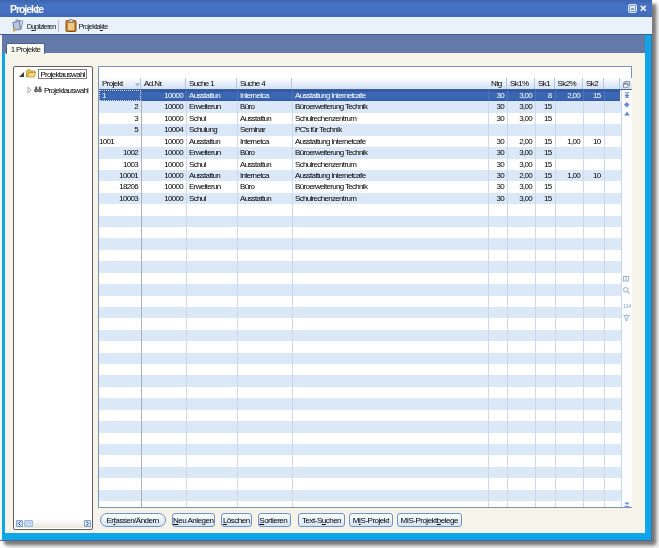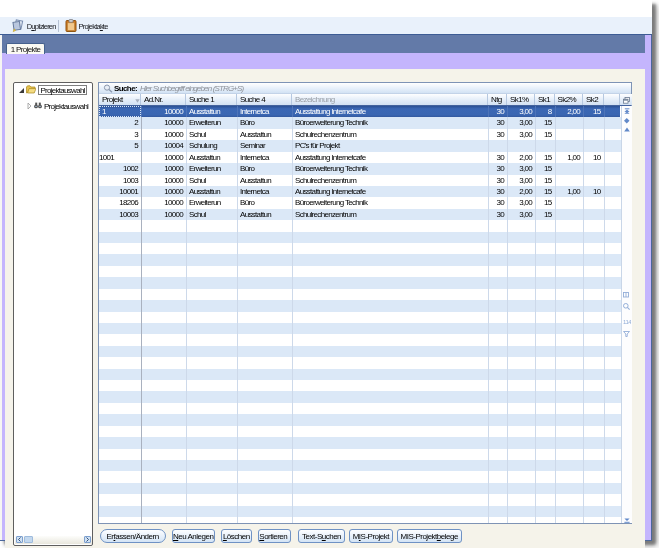--- a/index.html
+++ b/index.html
@@ -6,38 +6,49 @@
 .ab{position:absolute}
 #win{position:absolute;left:0;top:0;width:652px;height:541px;border-radius:0 0 3px 3px;
  box-shadow:4px 4px 3px rgba(95,95,95,.75), 6px 6px 6px rgba(140,140,140,.45);}
 #title{position:absolute;left:0;top:0;width:652px;height:17px;
  background:linear-gradient(#3e65ae,#4673c4 30%,#446fc0 75%,#3f68b6);}
 #title .t{position:absolute;left:10px;top:2.5px;color:#fff;font-weight:bold;
  font-size:10.5px;letter-spacing:-1.05px;}
 #tbar{position:absolute;left:0;top:17px;width:652px;height:18px;
  background:#e9f1fb;border-bottom:1px solid #3d5c94;}
 .tbtxt{position:absolute;top:4.5px;font-size:7.5px;letter-spacing:-0.78px;color:#15171c;}
-#bodya{position:absolute;left:0;top:35px;width:652px;height:506px;background:#c4b5fd;}
+#bodya{position:absolute;left:0;top:35px;width:652px;height:506px;background:#0ea5e9;}
 #strip{position:absolute;left:2px;top:0;width:643px;height:18px;background:#637aa8;}
-#inner{position:absolute;left:5px;top:18px;width:640px;height:480px;background:#f5f3ea;margin-top:16px;}
+#inner{position:absolute;left:5px;top:18px;width:640px;height:480px;background:#f5f3ea;}
 #tab{position:absolute;left:6px;top:7.5px;width:39px;height:11px;background:#fbfaf3;
  border:1px solid #46618d;border-bottom:none;border-radius:2px 2px 0 0;z-index:3;
  font-size:8px;letter-spacing:-0.65px;text-align:center;line-height:11px;color:#111;}
 #tree{position:absolute;left:8px;top:12.5px;width:80px;height:464px;background:#fff;
  border:1px solid #5f5f5f;border-radius:2px;}
 #grid{position:absolute;left:93px;top:12.5px;width:533.5px;height:442px;background:#fff;
  border:1px solid #7e93b5;}
 .c{position:absolute;font-size:8px;letter-spacing:-0.68px;color:#000;
  line-height:11.4px;white-space:nowrap;overflow:hidden;}
 .hc{position:absolute;top:0;height:100%;font-size:8px;letter-spacing:-0.6px;color:#000;
  line-height:12px;padding-left:3px;white-space:nowrap;border-right:1px solid #b6c8e0;
  background:linear-gradient(#fefeff,#e8f0fa 45%,#d3e1f3);}
 .vl{position:absolute;width:1px;background:#cdd9ea;}
 </style></head><body>
 <div id="win">
+ <div id="title">
+  <span class="t">Projekte</span>
+  <svg class="ab" style="left:628px;top:4.4px" width="9" height="9" viewBox="0 0 9 9">
+   <rect x="0.5" y="0.5" width="8" height="8" rx="1.6" fill="rgba(255,255,255,0.28)" stroke="rgba(255,255,255,0.85)"></rect>
+   <rect x="2.6" y="2.6" width="3.8" height="3.8" fill="none" stroke="#fff" stroke-width="0.9"></rect>
+   <rect x="2.6" y="2.6" width="3.8" height="1.1" fill="#fff"></rect>
+  </svg>
+  <svg class="ab" style="left:640.2px;top:5.2px" width="7" height="7" viewBox="0 0 7 7">
+   <path d="M0.8 0.8 L5.8 5.8 M5.8 0.8 L0.8 5.8" stroke="#fff" stroke-width="1.5"></path>
+  </svg>
+ </div>
  <div id="tbar">
   <svg class="ab" style="left:11px;top:2px" width="13" height="13" viewBox="0 0 13 13">
    <rect x="4.5" y="1.5" width="6.5" height="8" fill="#dfe7f2" stroke="#7a8eb0" transform="rotate(12 8 5)"></rect>
    <rect x="2.5" y="3" width="6.5" height="8" fill="#b9c7de" stroke="#65799c" transform="rotate(-8 5 7)"></rect>
    <path d="M2.2 12.8 L3.2 9.8 L4.6 11.4 Z" fill="#f4d23c" stroke="#c09a20" stroke-width=".5"></path>
   </svg>
   <span class="tbtxt" style="left:26.7px">D<u>u</u>plizieren</span>
   <div class="ab" style="left:58px;top:3px;width:1px;height:12px;background:#b6c2d4"></div>
   <svg class="ab" style="left:64.5px;top:2px" width="12" height="13" viewBox="0 0 12 13">
    <rect x="1" y="1.5" width="10" height="11" rx="1" fill="#d2781f" stroke="#8f5510"></rect>
@@ -85,35 +96,25 @@
   <div class="ab" style="left:9px;top:0.5px;width:9px;height:7px;border:1px solid #9ebbdd;border-radius:1px;background:#c3d8ee;"></div>
   <div class="ab" style="right:1px;top:0.5px;width:7px;height:7px;border:1px solid #7da0cf;border-radius:1px;background:#cfe0f2;">
    <svg width="5" height="5" viewBox="0 0 5 5" style="display:block;margin:0 auto">
                 <path d="M1.5 0.5 L3.5 2.5 L1.5 4.5" stroke="#33527e" stroke-width="1" fill="none"></path>
               </svg>
   </div>
  </div>
 </div>
 
 <div id="grid">
-<div class="ab" style="left:0;top:0;width:531.5px;height:11.5px;
- background:linear-gradient(#ffffff,#e4eefa 60%,#d2e2f4);border-bottom:1px solid #c3d3e8;">
- <svg class="ab" style="left:3.5px;top:1.5px" width="10" height="9" viewBox="0 0 10 9">
-  <circle cx="4" cy="3.6" r="2.6" fill="#e8eef6" stroke="#8a97ad" stroke-width="1"></circle>
-  <path d="M6 5.6 L9 8.2" stroke="#8a97ad" stroke-width="1.3"></path>
- </svg>
- <span class="ab" style="left:15px;top:1.5px;font-size:8px;font-weight:bold;letter-spacing:-0.6px;">Suche:</span>
- <span class="ab" style="left:41px;top:1.5px;font-size:8px;font-style:italic;letter-spacing:-0.85px;color:#8e9299;">Hier Suchbegriff eingeben (STRG+S)</span>
-</div>
 <div class="ab" style="left:0;top:11.5px;width:531.5px;height:12px;border-bottom:1.5px solid #44639e;background:linear-gradient(#fefeff,#e8f0fa 45%,#d3e1f3);">
 <div class="hc" style="left:0px;width:42px;color:#000">Projekt</div>
 <div class="hc" style="left:42px;width:45px;color:#000">Ad.Nr.</div>
 <div class="hc" style="left:87px;width:51px;color:#000">Suche 1</div>
 <div class="hc" style="left:138px;width:55px;color:#000">Suche 4</div>
-<div class="hc" style="left:193px;width:196px;color:#9aa0a8">Bezeichnung</div>
 <div class="hc" style="left:389px;width:19px;color:#000">Ntg</div>
 <div class="hc" style="left:408px;width:28px;color:#000">Sk1%</div>
 <div class="hc" style="left:436px;width:19.5px;color:#000">Sk1</div>
 <div class="hc" style="left:455.5px;width:28.5px;color:#000">Sk2%</div>
 <div class="hc" style="left:484px;width:20.5px;color:#000">Sk2</div>
 <div class="hc" style="left:504.5px;width:16.5px;color:#000"></div>
 <svg class="ab" style="left:35.5px;top:5px" width="5" height="4" viewBox="0 0 5 4">
               <path d="M0.3 0.3 L4.7 0.3 L2.5 3.7 Z" fill="#a7b0bf"></path>
             </svg>
 <div class="hc" style="left:521px;width:11.5px;border-right:none"></div>
@@ -171,21 +172,21 @@
 <div class="c" style="left:87px;width:51px;top:22.84px;height:11.42px;text-align:left;padding-left:3px;">Schul</div>
 <div class="c" style="left:138px;width:55px;top:22.84px;height:11.42px;text-align:left;padding-left:3px;">Ausstattun</div>
 <div class="c" style="left:193px;width:196px;top:22.84px;height:11.42px;text-align:left;padding-left:3px;">Schulrechenzentrum</div>
 <div class="c" style="left:389px;width:19px;top:22.84px;height:11.42px;text-align:right;padding-right:3px;">30</div>
 <div class="c" style="left:408px;width:28px;top:22.84px;height:11.42px;text-align:right;padding-right:3px;">3,00</div>
 <div class="c" style="left:436px;width:19.5px;top:22.84px;height:11.42px;text-align:right;padding-right:3px;">15</div>
 <div class="c" style="left:0px;width:42px;top:34.26px;height:11.42px;text-align:right;padding-right:3px;">5</div>
 <div class="c" style="left:42px;width:45px;top:34.26px;height:11.42px;text-align:right;padding-right:3px;">10004</div>
 <div class="c" style="left:87px;width:51px;top:34.26px;height:11.42px;text-align:left;padding-left:3px;">Schulung</div>
 <div class="c" style="left:138px;width:55px;top:34.26px;height:11.42px;text-align:left;padding-left:3px;">Seminar</div>
-<div class="c" style="left:193px;width:196px;top:34.26px;height:11.42px;text-align:left;padding-left:3px;">PC's für Projekt</div>
+<div class="c" style="left:193px;width:196px;top:34.26px;height:11.42px;text-align:left;padding-left:3px;">PC's für Technik</div>
 <div class="c" style="left:0px;width:42px;top:45.68px;height:11.42px;text-align:left;padding-right:3px;">1001</div>
 <div class="c" style="left:42px;width:45px;top:45.68px;height:11.42px;text-align:right;padding-right:3px;">10000</div>
 <div class="c" style="left:87px;width:51px;top:45.68px;height:11.42px;text-align:left;padding-left:3px;">Ausstattun</div>
 <div class="c" style="left:138px;width:55px;top:45.68px;height:11.42px;text-align:left;padding-left:3px;">Internetca</div>
 <div class="c" style="left:193px;width:196px;top:45.68px;height:11.42px;text-align:left;padding-left:3px;">Ausstattung Internetcafe</div>
 <div class="c" style="left:389px;width:19px;top:45.68px;height:11.42px;text-align:right;padding-right:3px;">30</div>
 <div class="c" style="left:408px;width:28px;top:45.68px;height:11.42px;text-align:right;padding-right:3px;">2,00</div>
 <div class="c" style="left:436px;width:19.5px;top:45.68px;height:11.42px;text-align:right;padding-right:3px;">15</div>
 <div class="c" style="left:455.5px;width:28.5px;top:45.68px;height:11.42px;text-align:right;padding-right:3px;">1,00</div>
 <div class="c" style="left:484px;width:20.5px;top:45.68px;height:11.42px;text-align:right;padding-right:3px;">10</div>

